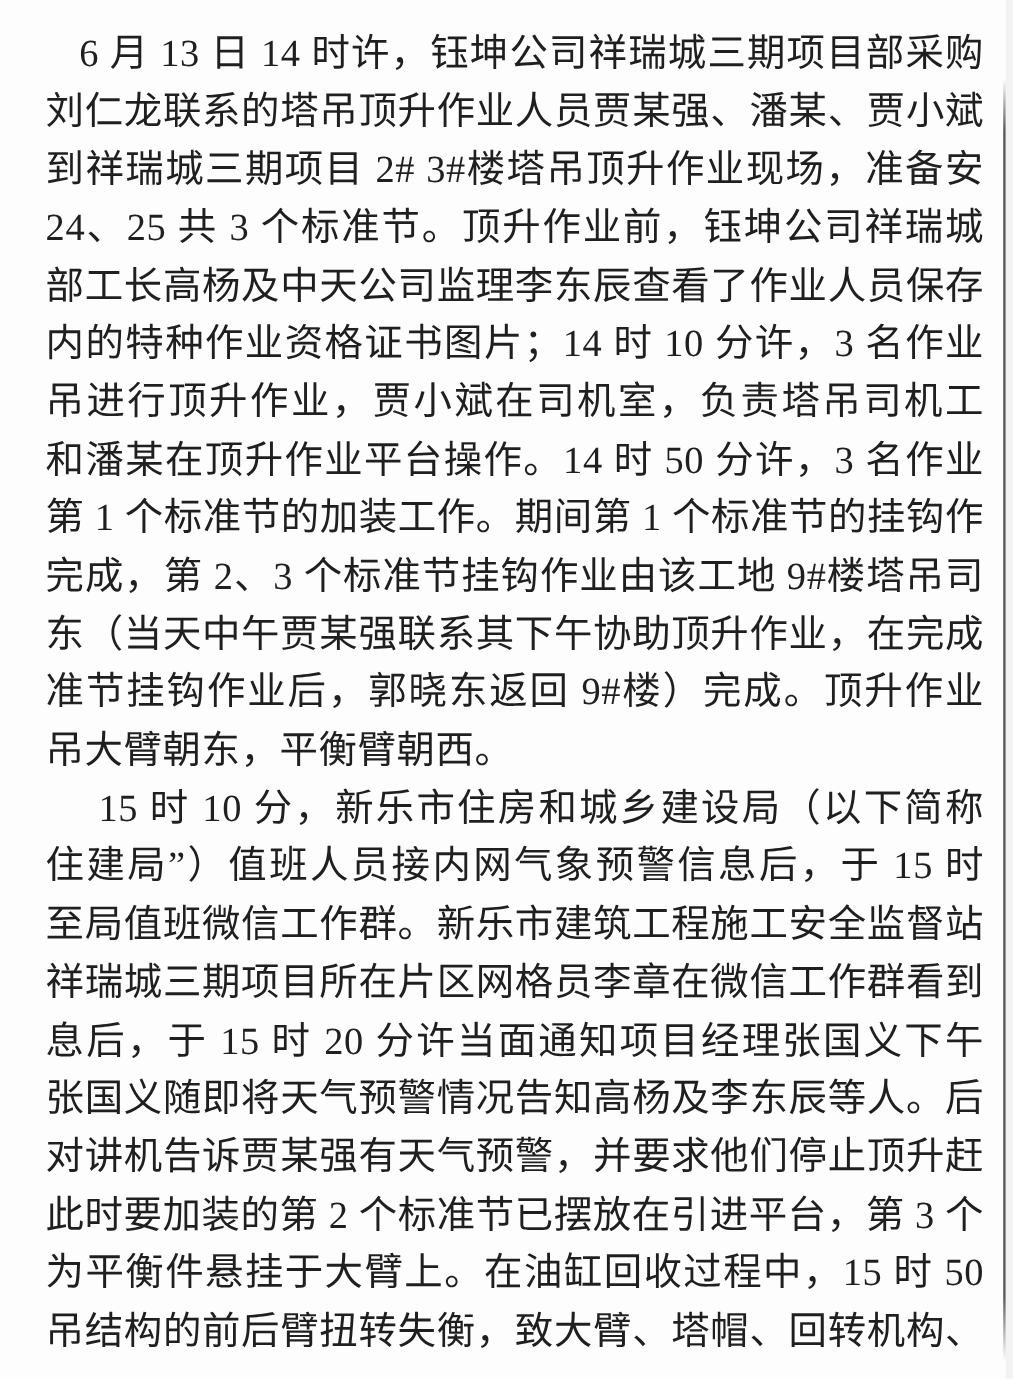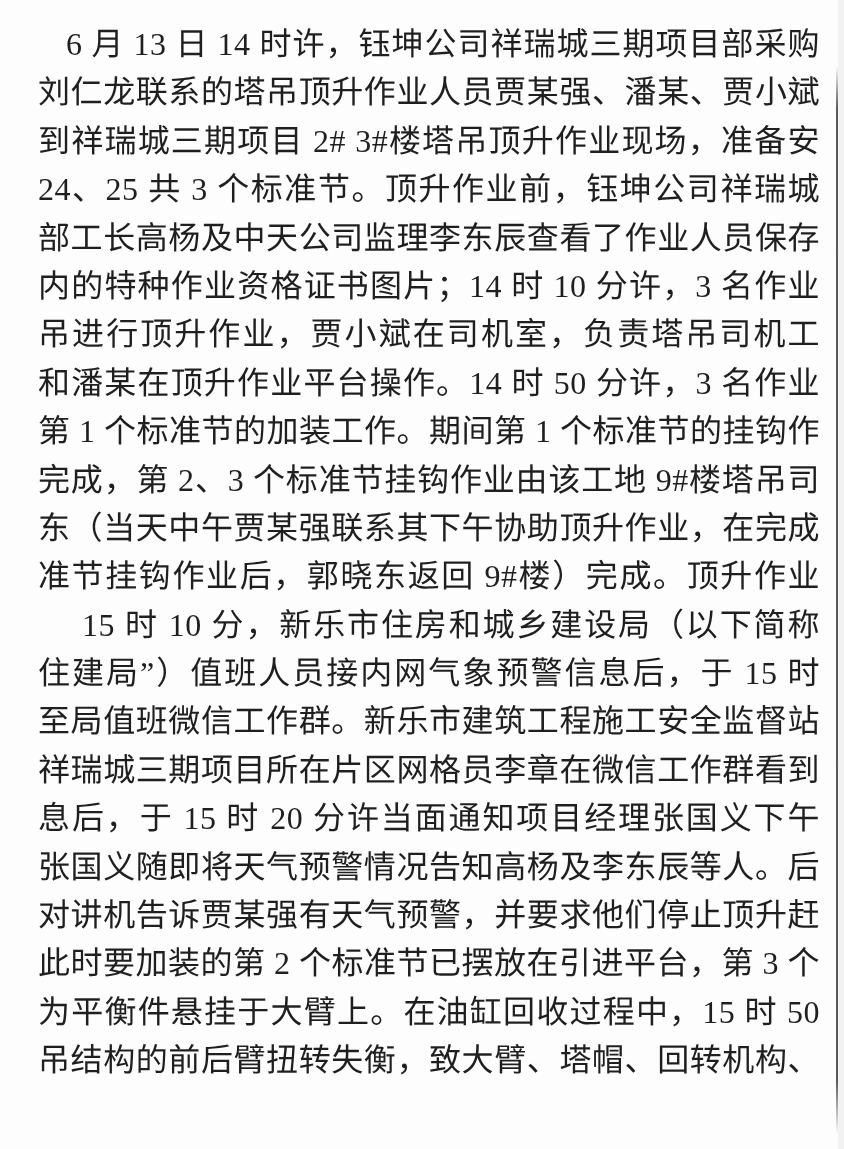--- a/index.html
+++ b/index.html
@@ -86,20 +86,21 @@
       <div class="line">到祥瑞城三期项目 2# 3#楼塔吊顶升作业现场，准备安装第 23、</div>
       <div class="line">24、25 共 3 个标准节。顶升作业前，钰坤公司祥瑞城三期项目</div>
       <div class="line">部工长高杨及中天公司监理李东辰查看了作业人员保存在手机</div>
       <div class="line">内的特种作业资格证书图片；14 时 10 分许，3 名作业人员上塔</div>
       <div class="line">吊进行顶升作业，贾小斌在司机室，负责塔吊司机工作；贾某强</div>
       <div class="line">和潘某在顶升作业平台操作。14 时 50 分许，3 名作业人员完成</div>
       <div class="line">第 1 个标准节的加装工作。期间第 1 个标准节的挂钩作业由高杨</div>
       <div class="line">完成，第 2、3 个标准节挂钩作业由该工地 9#楼塔吊司索工郭晓</div>
       <div class="line">东（当天中午贾某强联系其下午协助顶升作业，在完成第 3 个标</div>
       <div class="line">准节挂钩作业后，郭晓东返回 9#楼）完成。顶升作业期间，塔</div>
+      <div class="line para-end">吊大臂朝东，平衡臂朝西。</div>
     </div>
 
     <div>
       <div class="line indent-b">15 时 10 分，新乐市住房和城乡建设局（以下简称“新乐市</div>
       <div class="line">住建局”）值班人员接内网气象预警信息后，于 15 时 14 分转发</div>
       <div class="line">至局值班微信工作群。新乐市建筑工程施工安全监督站副站长兼</div>
       <div class="line">祥瑞城三期项目所在片区网格员李章在微信工作群看到预警信</div>
       <div class="line">息后，于 15 时 20 分许当面通知项目经理张国义下午有天气预警。</div>
       <div class="line">张国义随即将天气预警情况告知高杨及李东辰等人。后高杨通过</div>
       <div class="line">对讲机告诉贾某强有天气预警，并要求他们停止顶升赶紧加固。</div>

